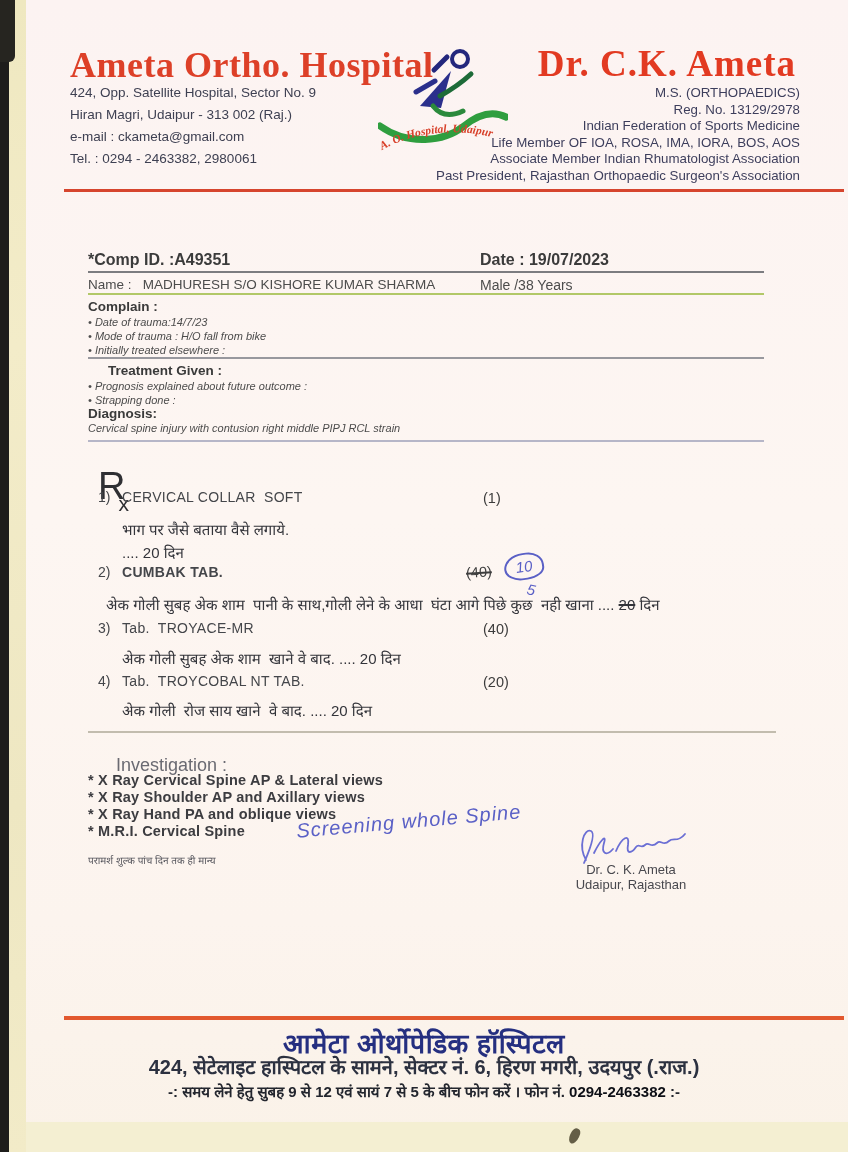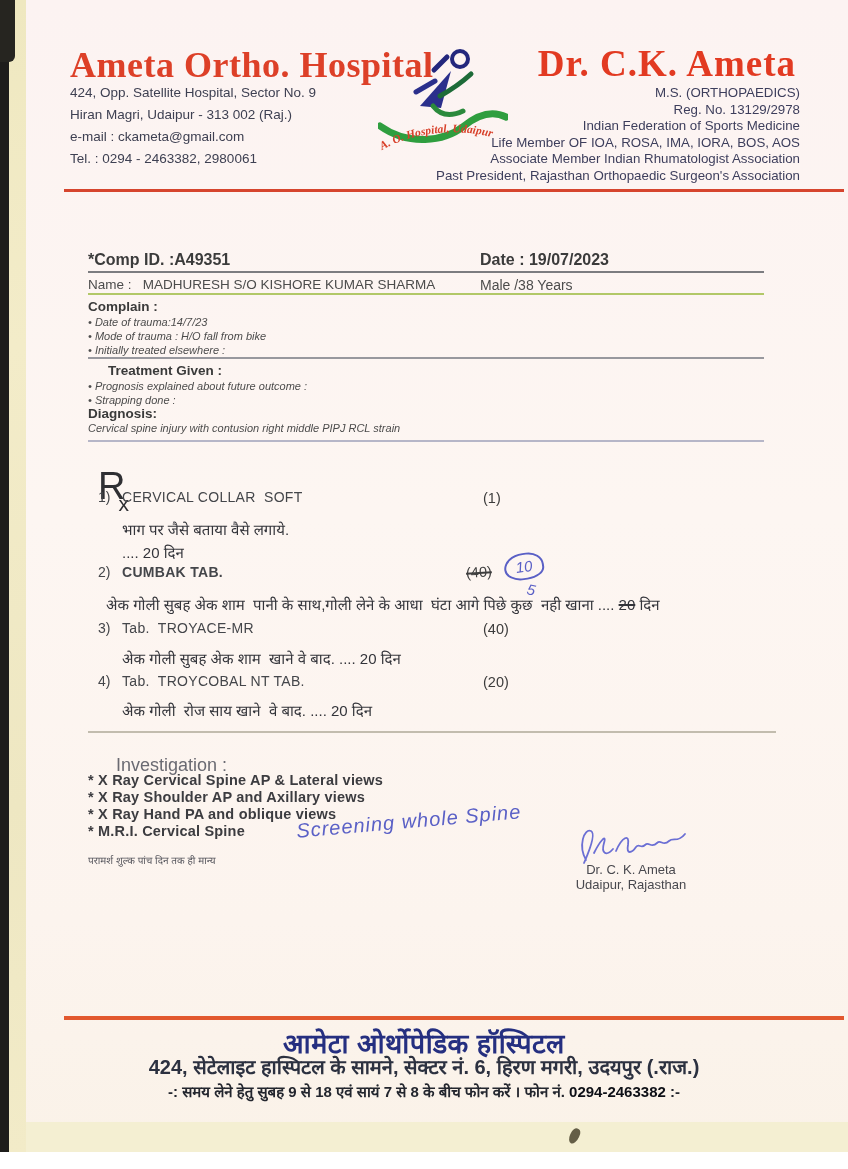--- a/index.html
+++ b/index.html
@@ -181,21 +181,21 @@
     <svg width="118" height="42" viewBox="0 0 118 42">
       <path d="M14 36 C6 22 12 4 19 7 C25 10 15 32 12 39 M22 29 C28 17 35 9 32 19 C29 29 34 33 41 25 M44 27 C50 13 58 9 56 21 C54 31 60 29 64 23 C67 19 69 25 73 21 C77 17 79 25 85 19 C89 15 91 23 97 17 C101 13 106 19 113 10" stroke="#6b6fd4" stroke-width="1.8" fill="none" stroke-linecap="round"></path>
     </svg>
     <div class="sig-name">Dr. C. K. Ameta</div>
     <div class="sig-place">Udaipur, Rajasthan</div>
   </div>
 
   <div class="abs rule-orange"></div>
   <div class="abs f-title">आमेटा ओर्थोपेडिक हॉस्पिटल</div>
   <div class="abs f-addr">424, सेटेलाइट हास्पिटल के सामने, सेक्टर नं. 6, हिरण मगरी, उदयपुर (.राज.)</div>
-  <div class="abs f-phone"><span>-: समय लेने हेतु सुबह 9 से 18 एवं सायं 7 से 8 के बीच फोन करें । फोन नं. </span><span style="font-weight:bold;color:#0d0f16;">0294-2463382</span><span> :-</span></div>
+  <div class="abs f-phone"><span>-: समय लेने हेतु सुबह 9 से 12 एवं सायं 7 से 5 के बीच फोन करें । फोन नं. </span><span style="font-weight:bold;color:#0d0f16;">0294-2463382</span><span> :-</span></div>
 
   <div class="abs edge-yellow"></div>
   <div class="abs edge-black"></div>
   <div class="abs edge-corner"></div>
   <div class="abs bottom-band"></div>
   <div class="abs speck"></div>
 </div>
 <div class="abs bottom-white"></div>
 
 </body></html>

